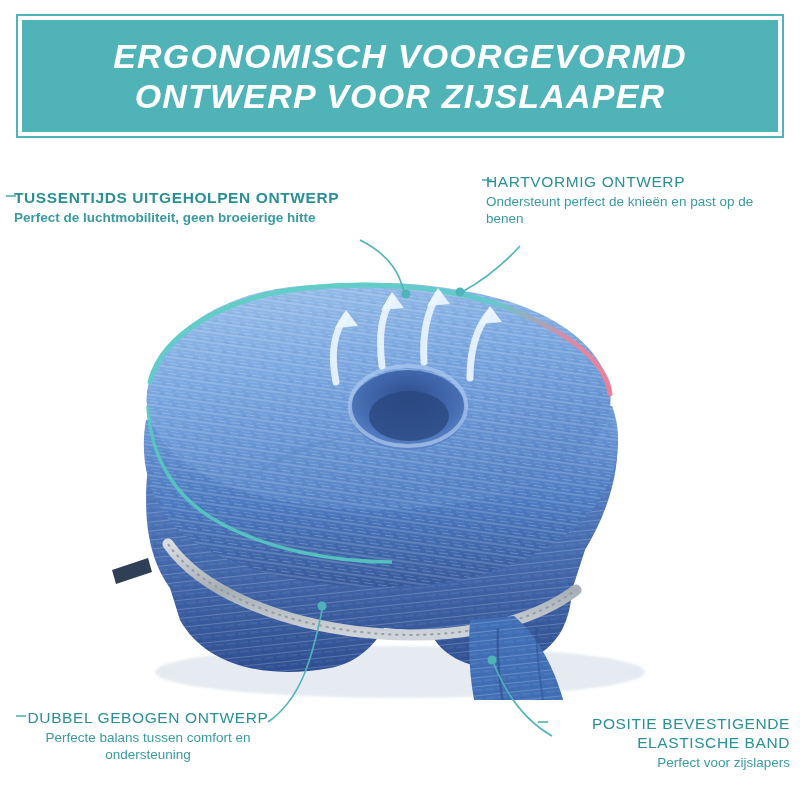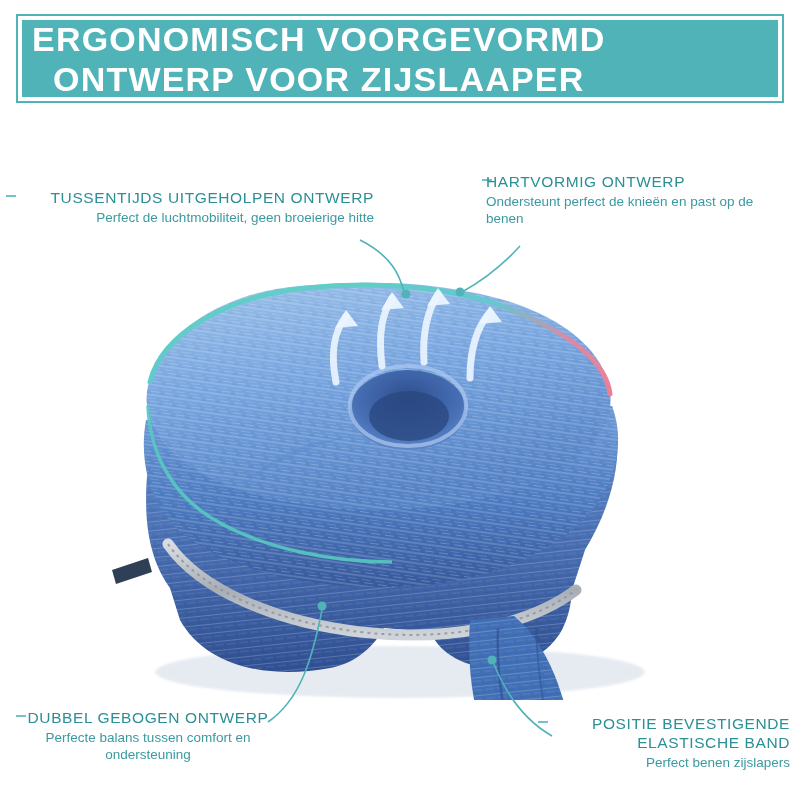--- a/index.html
+++ b/index.html
@@ -17,28 +17,29 @@
     background: #ffffff;
     overflow: hidden;
   }
 
   
   .header-banner {
     position: absolute;
     left: 18px;
     top: 16px;
     width: 764px;
-    height: 85px;
+    height: 120px;
     background: #4fb3b8;
     border: 4px solid #ffffff;
     box-sizing: border-box;
     box-shadow: 0 0 0 2px #4fb3b8;
     display: flex;
     align-items: center;
-    justify-content: flex-start;
+    justify-content: center;
+    font-style: italic;
   }
   .header-title {
     color: #ffffff;
     font-size: 34px;
     line-height: 40px;
     font-weight: bold;
     letter-spacing: 1.2px;
     text-align: center;
     text-transform: uppercase;
     padding: 0 10px;
@@ -65,21 +66,21 @@
     text-transform: uppercase;
     line-height: 19px;
     color: #2b8f96;
   }
   .callout .c-desc {
     font-size: 13.5px;
     line-height: 17px;
     color: #3a9aa0;
     margin-top: 2px;
   }
-  .callout.left { text-align: right; }
+  .callout.left { text-align: left; font-weight: bold; }
   .callout.right { text-align: left; }
   .callout.center { text-align: center; }
 
   #callout-ventilation { left: 14px; top: 188px; width: 360px; }
   #callout-heart { left: 486px; top: 172px; width: 304px; }
   #callout-double-curve { left: 22px; top: 708px; width: 252px; text-align: center; }
   #callout-band { left: 540px; top: 714px; width: 250px; text-align: right; }
 
   
   .overlay {
@@ -272,16 +273,16 @@
     <div class="c-desc">Perfecte balans tussen comfort en ondersteuning</div>
   </div>
 
   <div class="callout right" id="callout-heart">
     <div class="c-title">HARTVORMIG ONTWERP</div>
     <div class="c-desc">Ondersteunt perfect de knieën en past op de benen</div>
   </div>
 
   <div class="callout center" id="callout-band">
     <div class="c-title">POSITIE BEVESTIGENDE ELASTISCHE BAND</div>
-    <div class="c-desc">Perfect benen zijslapers</div>
+    <div class="c-desc">Perfect voor zijslapers</div>
   </div>
 
 </div>
 
 </body></html>

